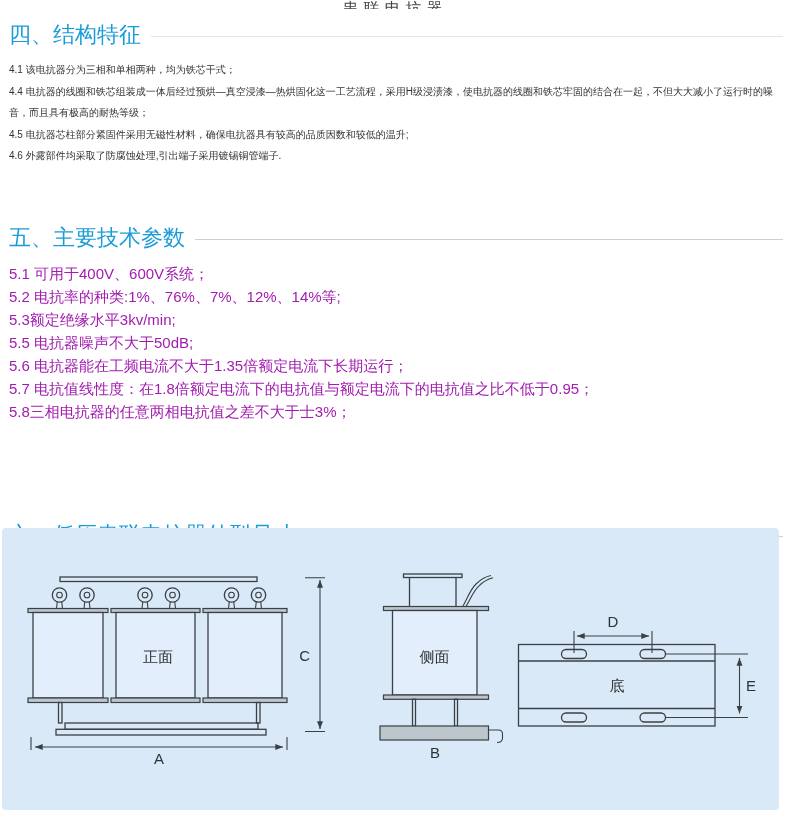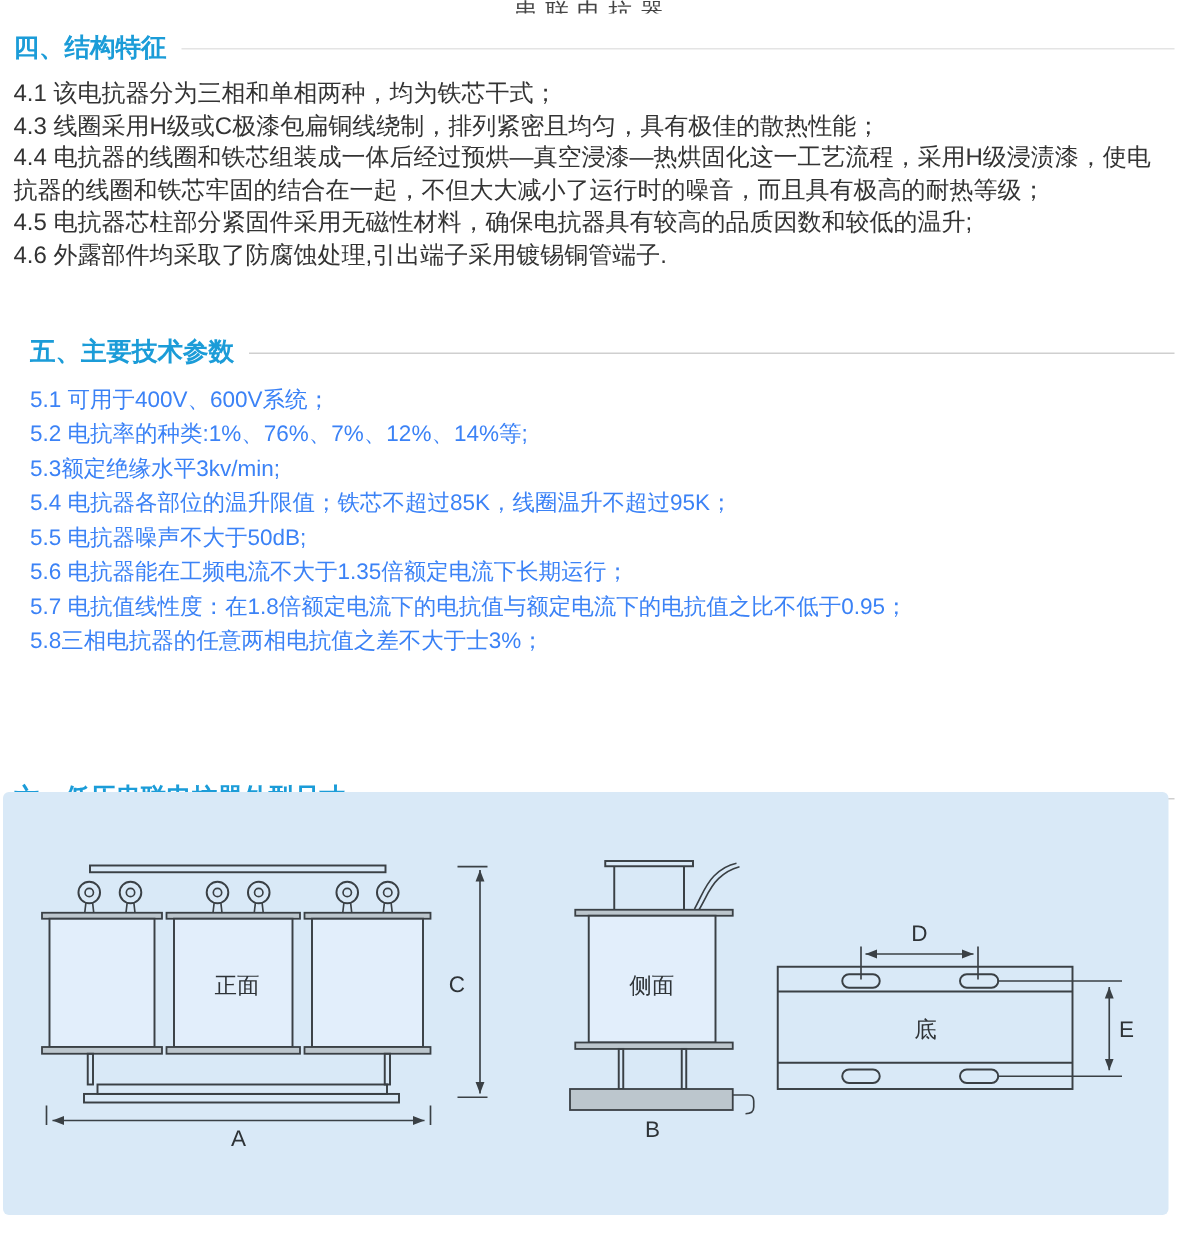--- a/index.html
+++ b/index.html
@@ -10,29 +10,29 @@
     color:#333;
   }
   .page { position:relative; width:790px; height:833px; overflow:hidden; background:#fff; }
 
   
   .top-clip { position:absolute; top:0; left:0; width:100%; height:9px; overflow:hidden; text-align:center; }
   .top-clip span { display:inline-block; margin-top:-13px; font-size:16px; letter-spacing:5px; color:#444; }
 
   .sec { position:absolute; left:9px; right:7px; }
   .sec-4 { top:20px; }
-  .sec-5 { top:223px;margin-left:11px; }
+  .sec-5 { top:223px; }
   .sec-6 { top:520px; }
 
-  h2.sec-head { display:flex; align-items:center; font-size:17px; font-weight:bold; color:var(--accent,#1b9cd8); margin-bottom:9px; }
+  h2.sec-head { display:flex; align-items:center; font-size:22px; font-weight:normal; color:var(--accent,#1b9cd8); margin-bottom:9px; }
   h2.sec-head .rule { flex:1 1 auto; height:1px; background:#cfcfcf; margin-left:10px; margin-top:2px; }
   .sec-4 h2.sec-head .rule { background:#e4e4e4; }
 
-  .sec-4 p { font-size:16px; line-height:21.5px; color:#333; }
-  .sec-5 p { font-size:15px; line-height:23px; color:#3b82f6; }
+  .sec-4 p { font-size:10px; line-height:21.5px; color:#333; }
+  .sec-5 p { font-size:15px; line-height:23px; color:#a21caf; }
 
   
   .panel {
     position:absolute; top:528px; left:2px; width:777px; height:282px;
     background:var(--panel,#d9e9f7); border-radius:4px;
   }
   .panel svg { display:block; width:777px; height:282px; }
 
   svg .ln { stroke:var(--line,#3a4045); stroke-width:1.3; fill:none; }
   svg .thin { stroke:var(--line,#3a4045); stroke-width:1.1; fill:none; }
@@ -49,35 +49,33 @@
   <div class="top-clip">
     <span>串联电抗器</span>
   </div>
 
   <div class="sec sec-4">
     <h2 class="sec-head">
       <span>四、结构特征</span>
       <span class="rule"></span>
     </h2>
     <p>4.1 该电抗器分为三相和单相两种，均为铁芯干式；</p>
-    <p>4.3 线圈采用H级或C极漆包扁铜线绕制，排列紧密且均匀，具有极佳的散热性能；</p>
     <p>4.4 电抗器的线圈和铁芯组装成一体后经过预烘—真空浸漆—热烘固化这一工艺流程，采用H级浸渍漆，使电抗器的线圈和铁芯牢固的结合在一起，不但大大减小了运行时的噪音，而且具有极高的耐热等级；</p>
     <p>4.5 电抗器芯柱部分紧固件采用无磁性材料，确保电抗器具有较高的品质因数和较低的温升;</p>
     <p>4.6 外露部件均采取了防腐蚀处理,引出端子采用镀锡铜管端子.</p>
   </div>
 
   <div class="sec sec-5">
     <h2 class="sec-head">
       <span>五、主要技术参数</span>
       <span class="rule"></span>
     </h2>
     <p>5.1 可用于400V、600V系统；</p>
     <p>5.2 电抗率的种类:1%、76%、7%、12%、14%等;</p>
     <p>5.3额定绝缘水平3kv/min;</p>
-    <p>5.4 电抗器各部位的温升限值；铁芯不超过85K，线圈温升不超过95K；</p>
     <p>5.5 电抗器噪声不大于50dB;</p>
     <p>5.6 电抗器能在工频电流不大于1.35倍额定电流下长期运行；</p>
     <p>5.7 电抗值线性度：在1.8倍额定电流下的电抗值与额定电流下的电抗值之比不低于0.95；</p>
     <p>5.8三相电抗器的任意两相电抗值之差不大于士3%；</p>
   </div>
 
   <div class="sec sec-6">
     <h2 class="sec-head">
       <span>六、低压串联电抗器外型尺寸</span>
       <span class="rule"></span>

